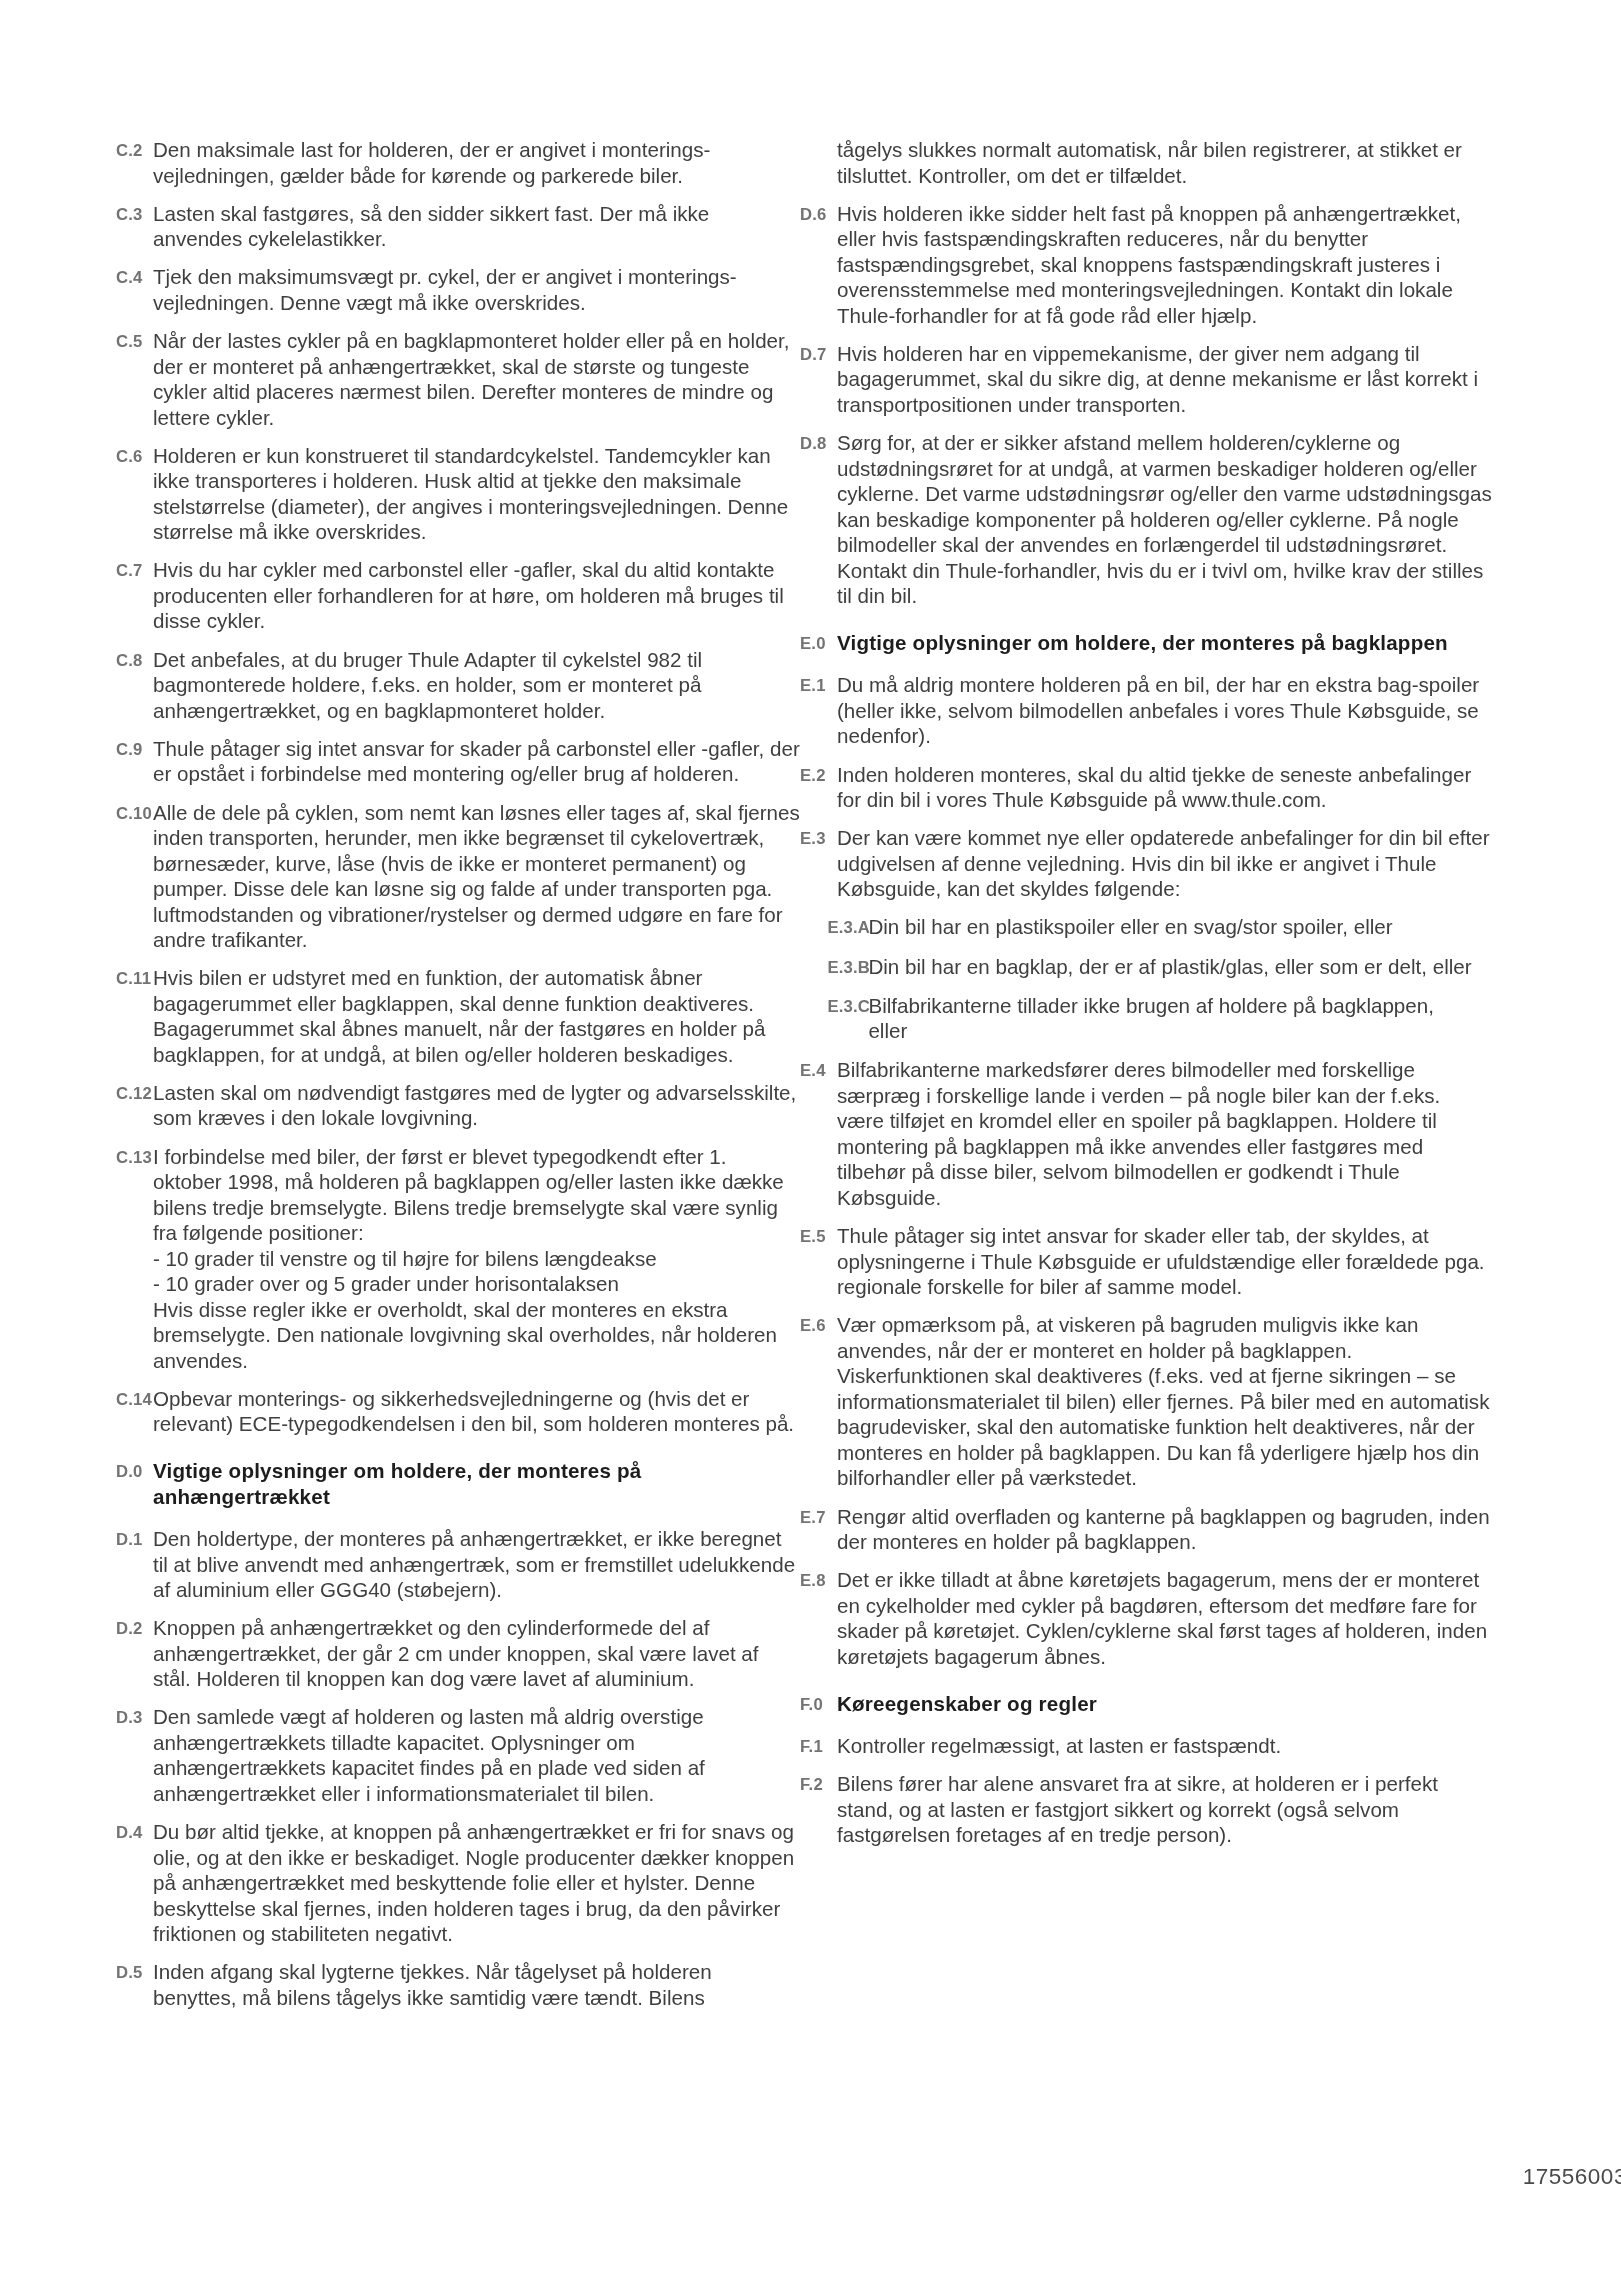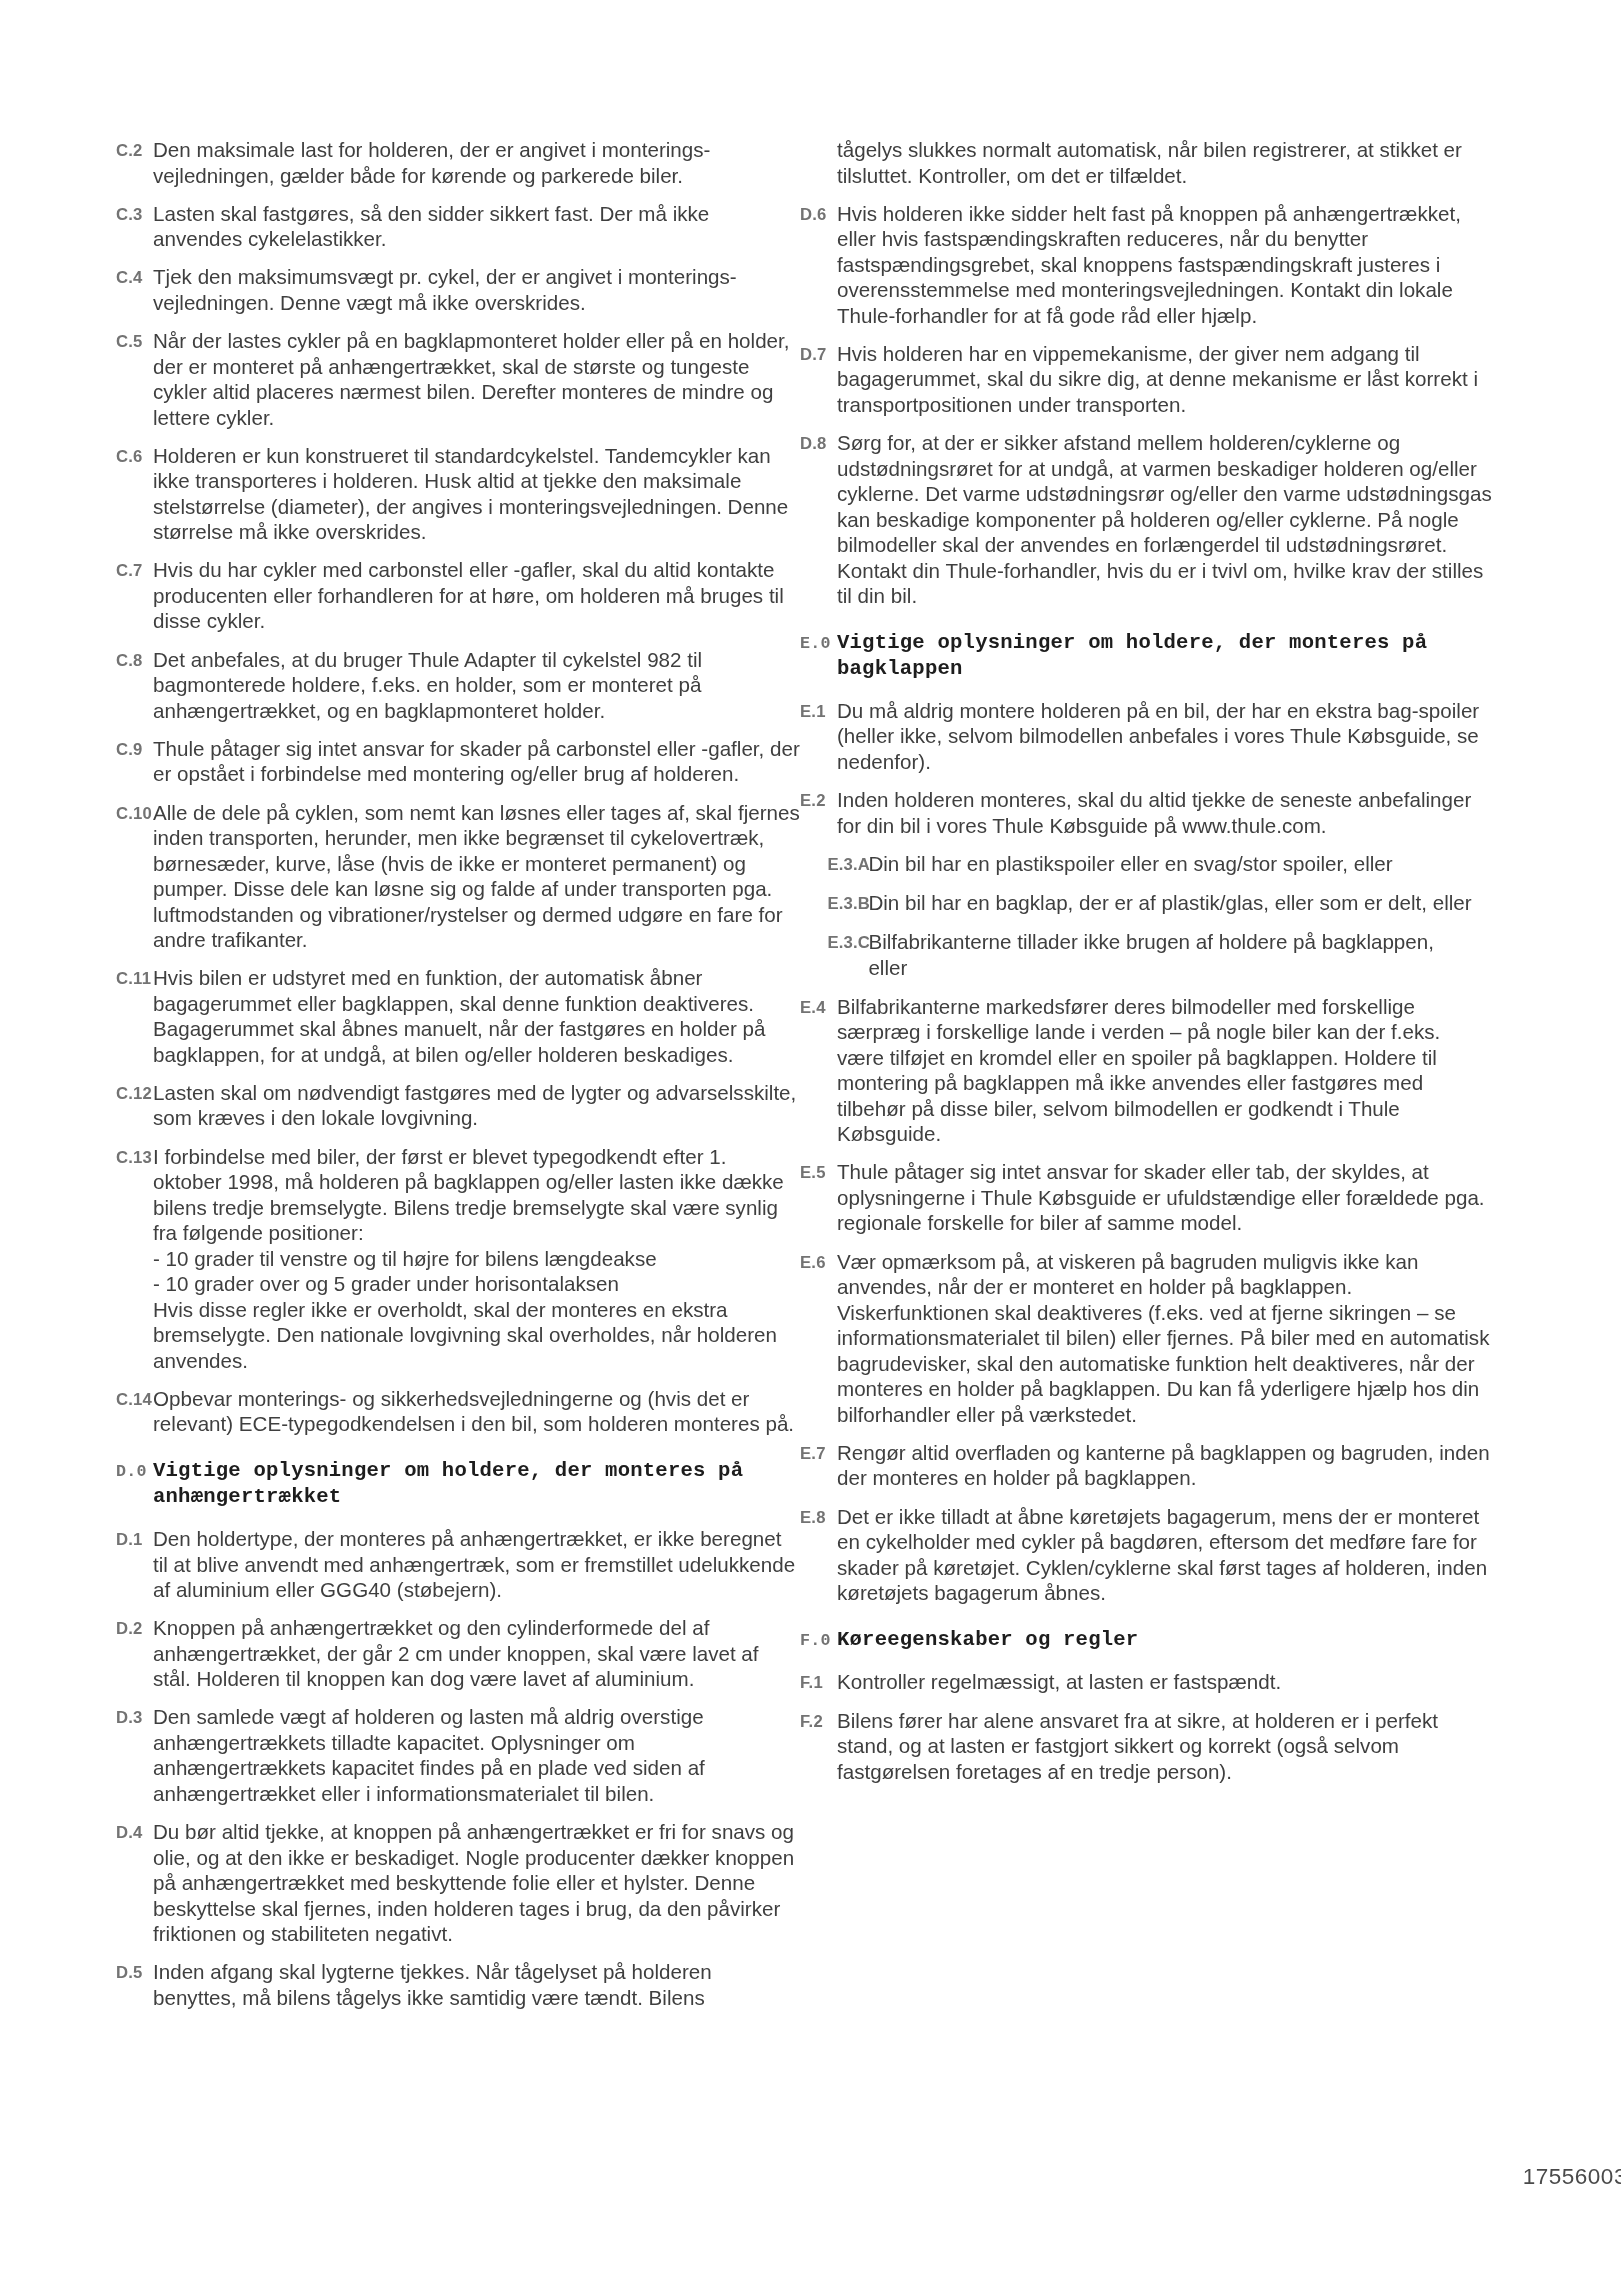--- a/index.html
+++ b/index.html
@@ -35,21 +35,20 @@
   }
   .item .text{
     margin-left:37px;
     white-space:pre-line;
     max-width:647px;
   }
   .col-right .item .text{max-width:655px;}
   .item.heading{
     margin-top:21.6px;
     margin-bottom:16.7px;
-    font-family:Liberation Mono, monospace;
   }
   .item.heading .text{
     font-weight:700;
     color:#1d1d1d;
     letter-spacing:0.2px;
   }
   .item.sub{
     margin-left:27.4px;
     margin-bottom:13.7px;
   }
@@ -174,20 +173,24 @@
     <div class="text">Vigtige oplysninger om holdere, der monteres på bagklappen</div>
   </div>
       <div class="item">
     <span class="label">E.1</span>
     <div class="text">Du må aldrig montere holderen på en bil, der har en ekstra bag-spoiler (heller ikke, selvom bilmodellen anbefales i vores Thule Købsguide, se nedenfor).</div>
   </div>
       <div class="item">
     <span class="label">E.2</span>
     <div class="text">Inden holderen monteres, skal du altid tjekke de seneste anbefalinger for din bil i vores Thule Købsguide på www.thule.com.</div>
   </div>
+      <div class="item">
+    <span class="label">E.3</span>
+    <div class="text">Der kan være kommet nye eller opdaterede anbefalinger for din bil efter udgivelsen af denne vejledning. Hvis din bil ikke er angivet i Thule Købsguide, kan det skyldes følgende:</div>
+  </div>
       <div class="item sub">
     <span class="label">E.3.A</span>
     <div class="text">Din bil har en plastikspoiler eller en svag/stor spoiler, eller</div>
   </div>
       <div class="item sub">
     <span class="label">E.3.B</span>
     <div class="text">Din bil har en bagklap, der er af plastik/glas, eller som er delt, eller</div>
   </div>
       <div class="item sub">
     <span class="label">E.3.C</span>

